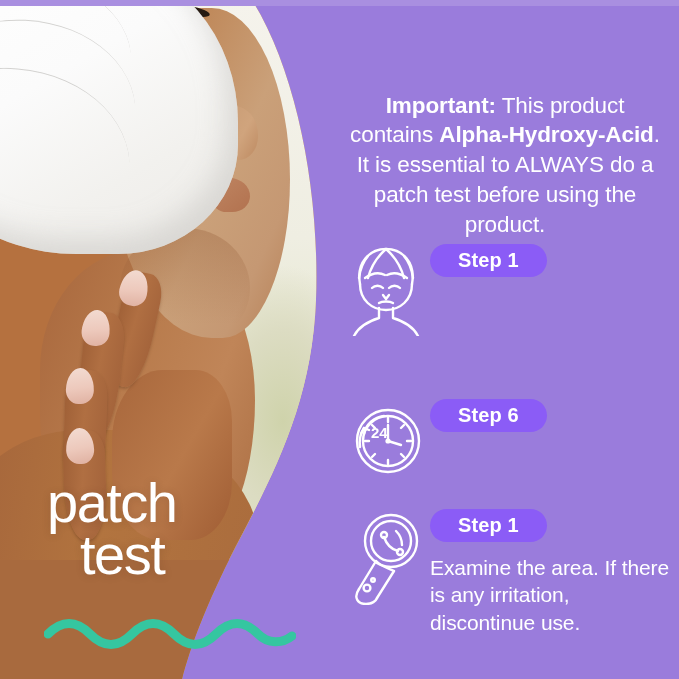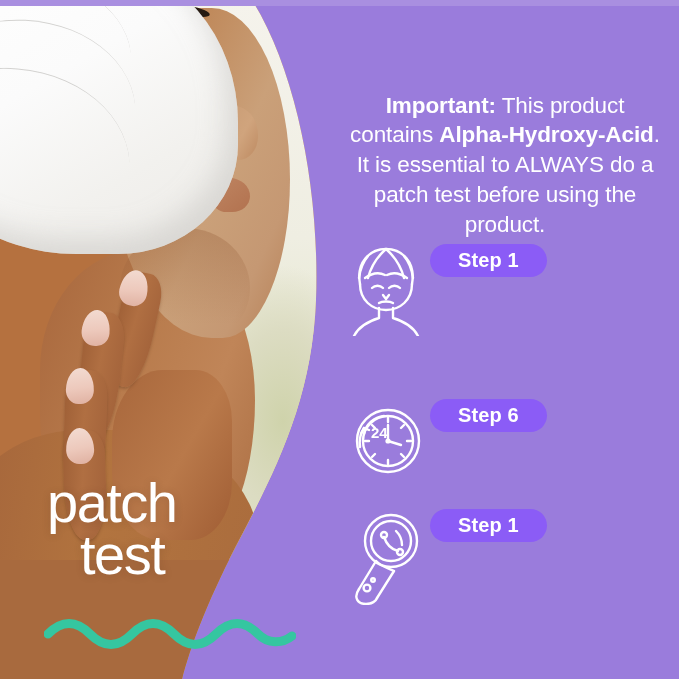--- a/index.html
+++ b/index.html
@@ -425,17 +425,18 @@
             <circle cx="38" cy="26" r="3"></circle>
             <circle cx="54" cy="43" r="3"></circle>
             <path d="M50,22 C54,26 56,31 56,36"></path>
             <circle cx="21" cy="79" r="3.4"></circle>
             <circle cx="27" cy="71" r="1.8"></circle>
           </g>
         </svg>
       </div>
       <div class="step-body">
         <span class="badge">Step 1</span>
+        <p class="step-text">Examine the area. If there is any irritation, discontinue use.</p>
       </div>
     </div>
 
   </div>
 </div>
 
 </body></html>

